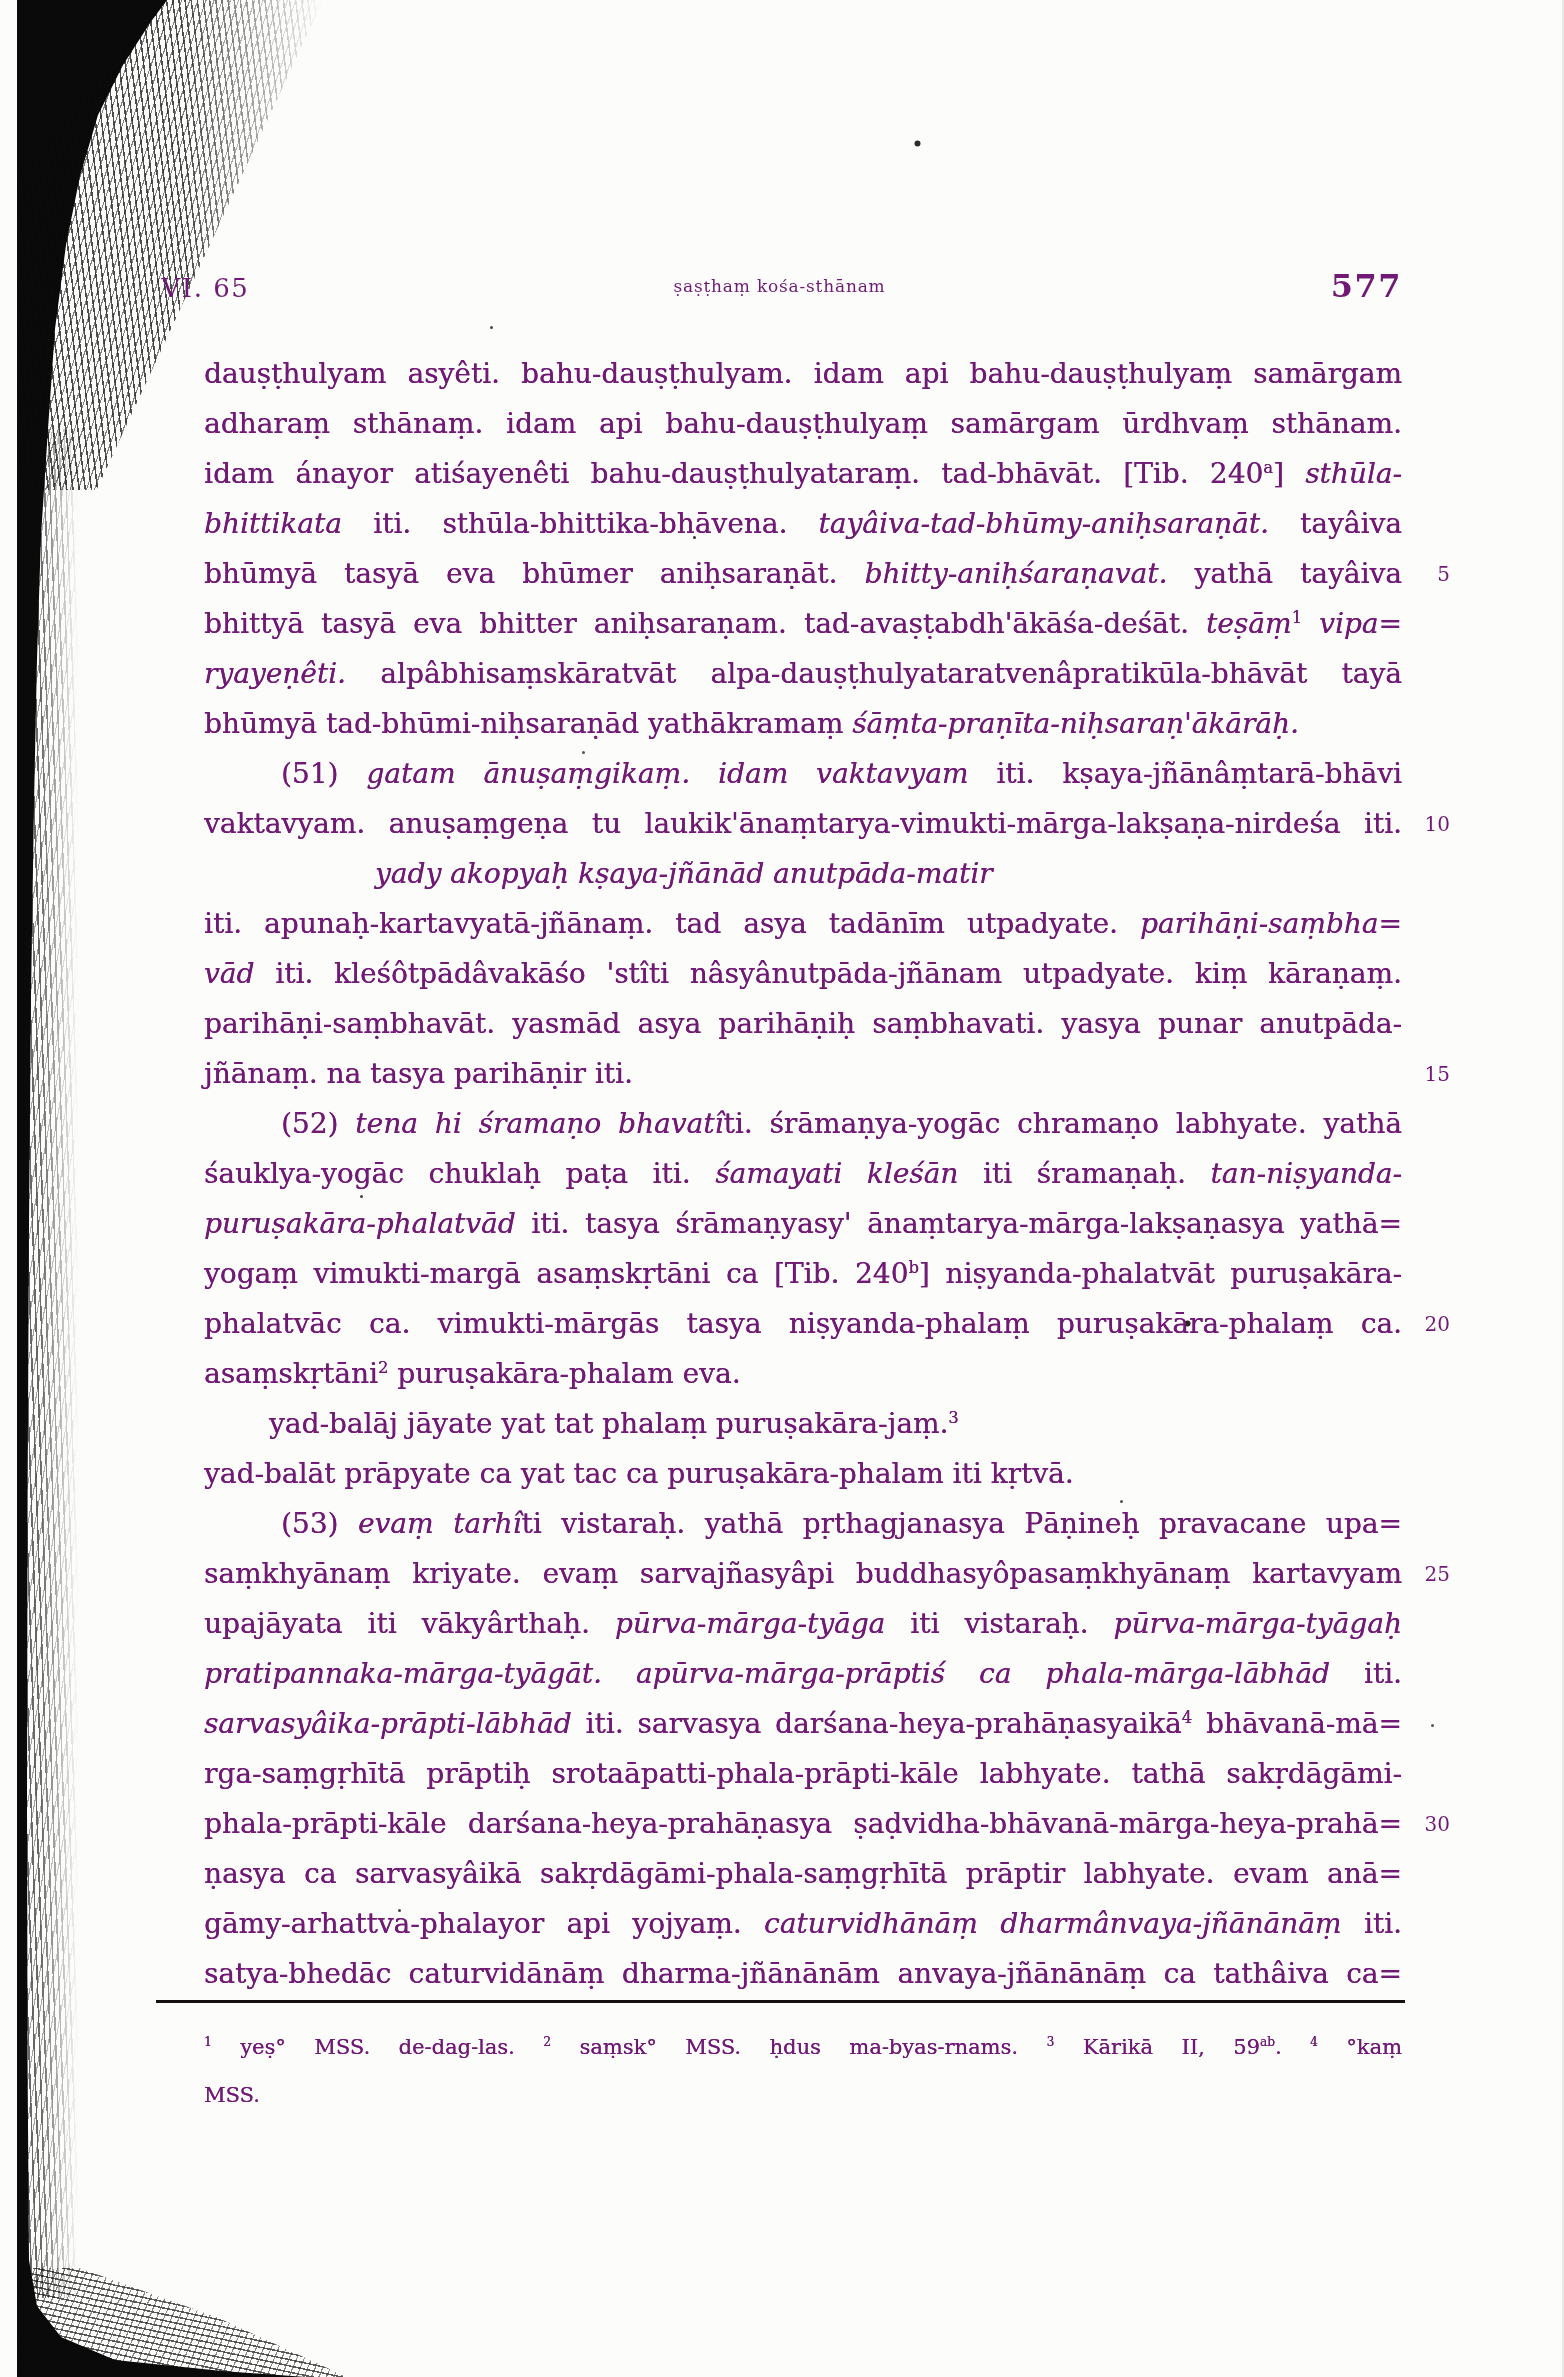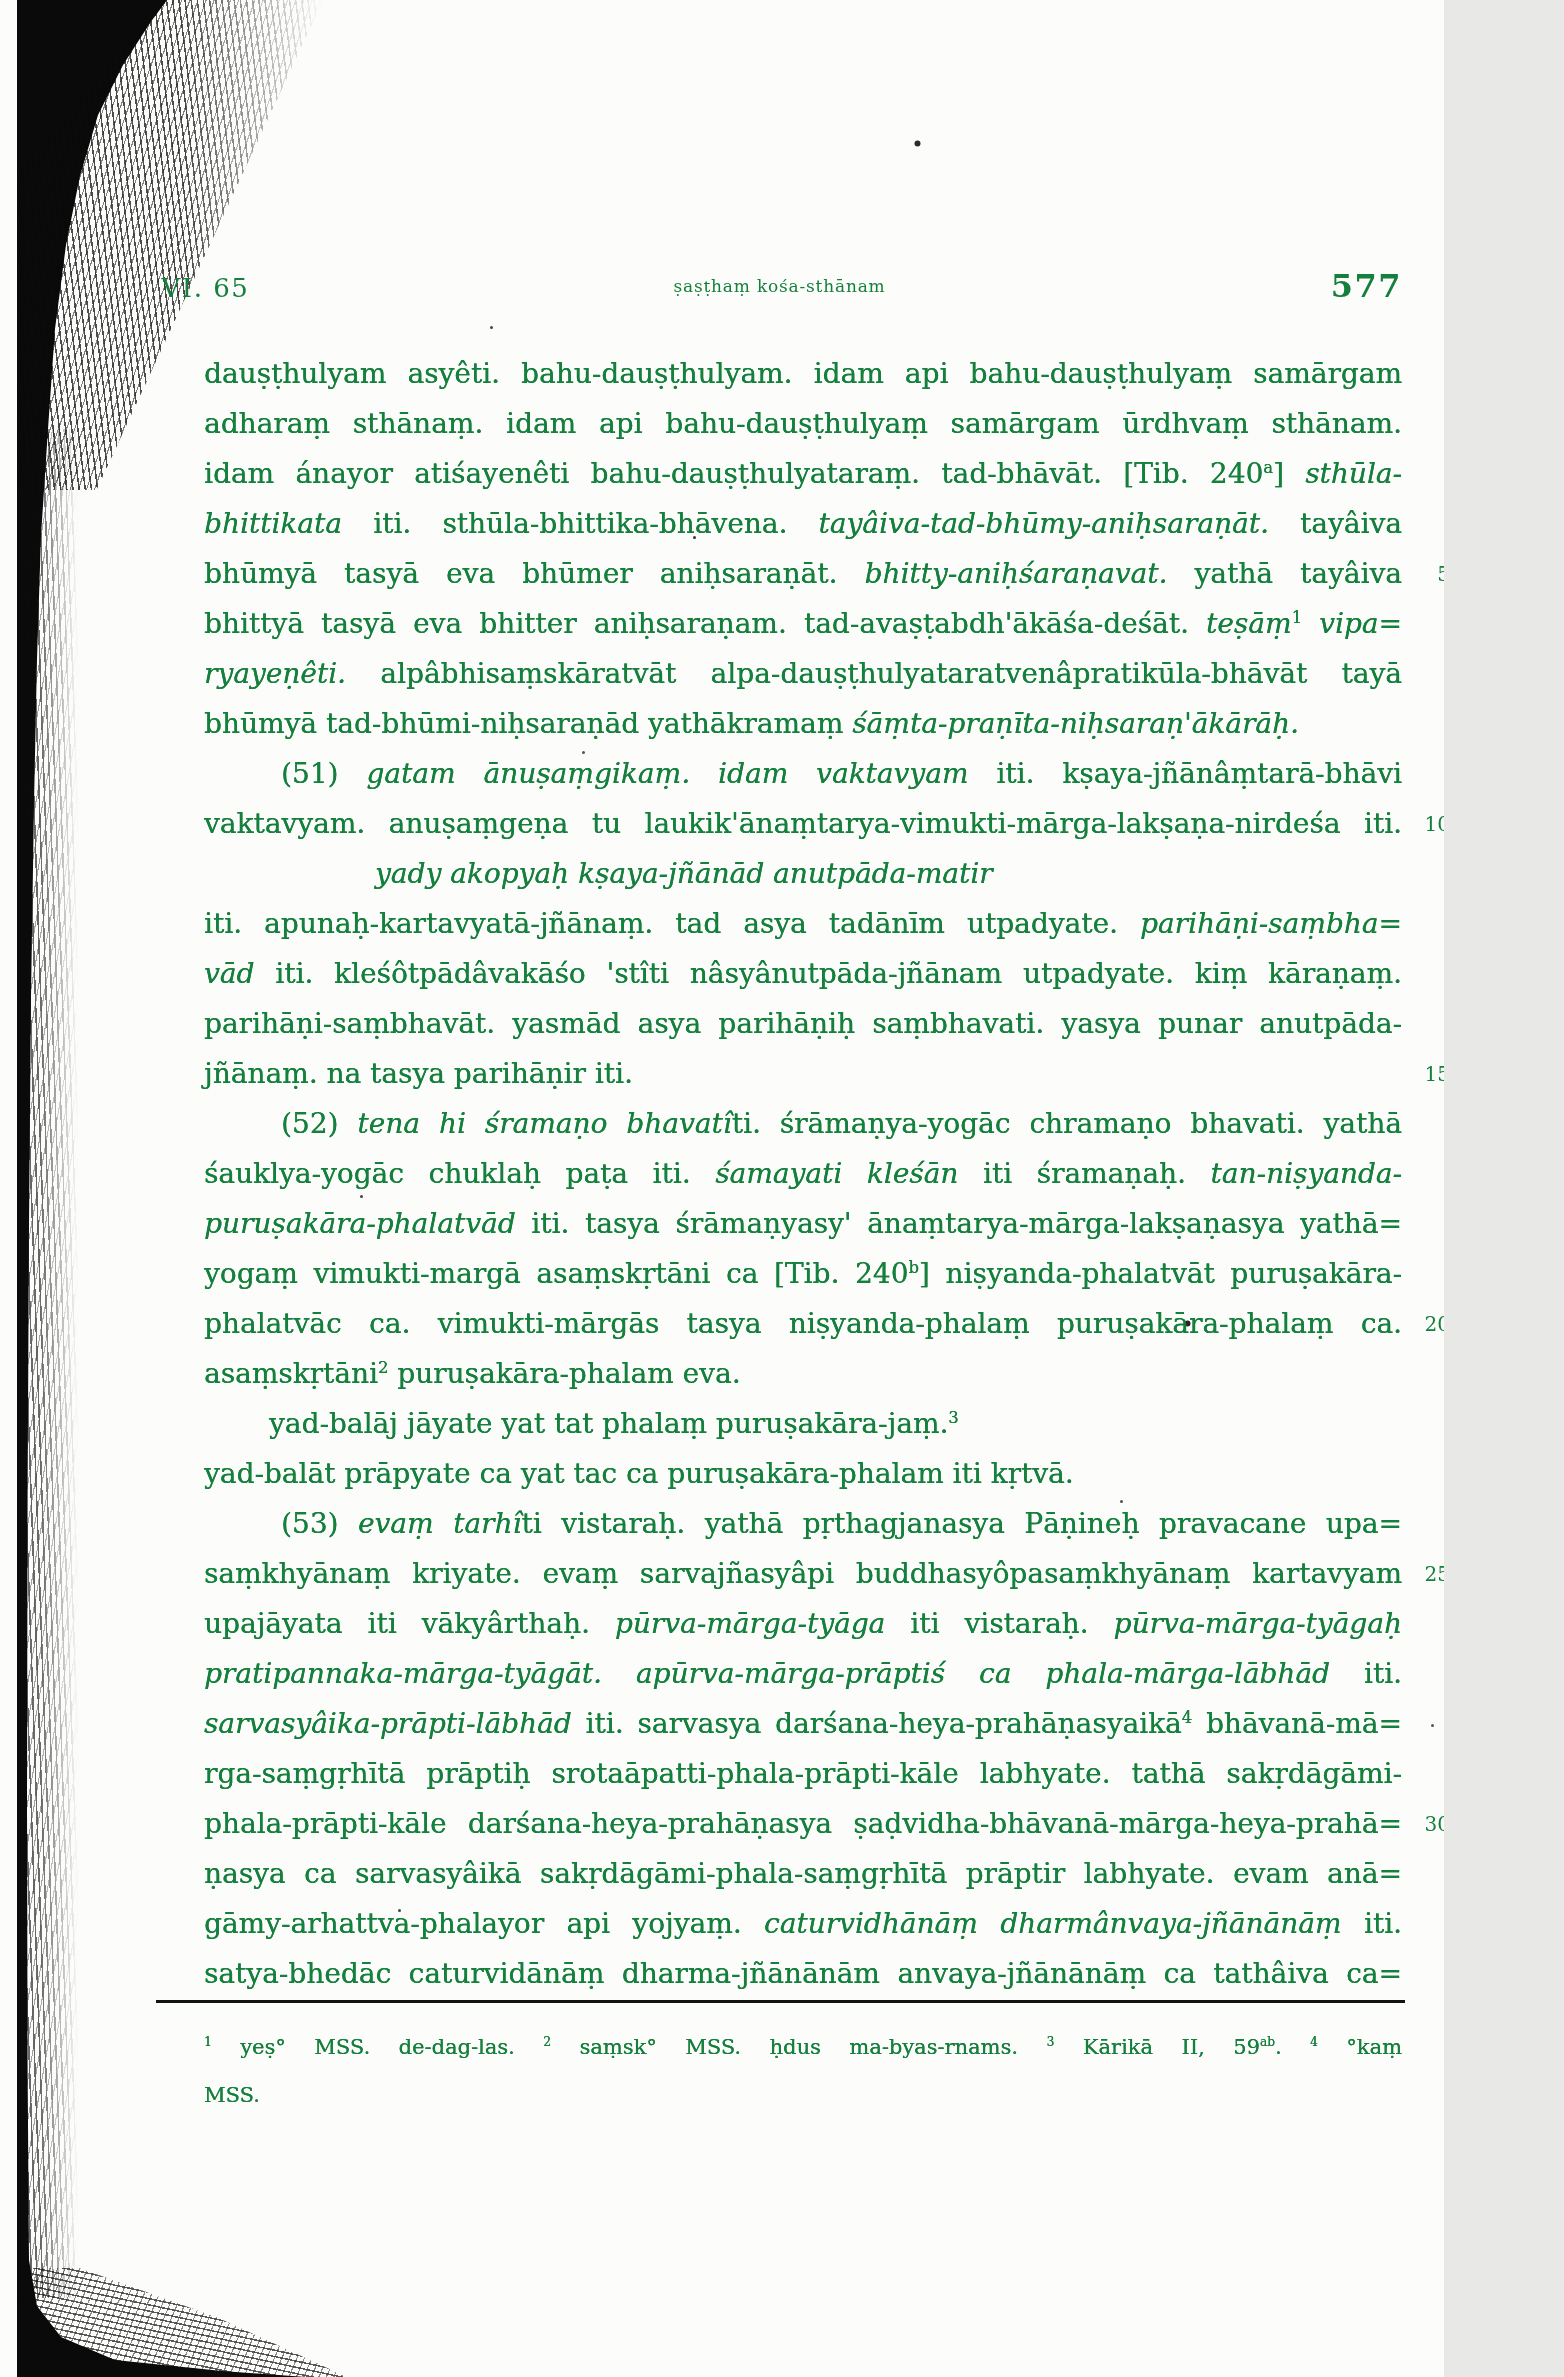--- a/index.html
+++ b/index.html
@@ -1,22 +1,22 @@
 <!DOCTYPE html>
 <html style="font-size:12.3px"><head>
 <meta charset="utf-8">
 <style>
   html,body{margin:0;padding:0;background:#e8e8e6;}
   #page{
     position:relative;
-    width:1444px;height:2377px;
+    width:1562px;height:2377px;
     background:#fcfcfa;
     overflow:hidden;
     font-family:"DejaVu Serif", serif;
-    color:#15803d;
+    color:#701a75;
   }
   
   #header{position:absolute;left:157px;top:267px;width:1245px;height:43px;}
   #hdr-left{position:absolute;left:4.6px;top:6.1px;font-size:26px;letter-spacing:1.5px;}
   #hdr-center{position:absolute;left:0;right:0;top:9.2px;text-align:center;font-size:17px;letter-spacing:0.8px;}
   #hdr-right{position:absolute;right:0;top:0;font-size:32px;font-weight:bold;letter-spacing:1.5px;}
   
   #body-lines{position:absolute;left:157px;top:349px;width:1245px;}
   .line{
     position:relative;
@@ -109,21 +109,21 @@
       <div class="line just"><span>bhittyā tasyā eva bhitter aniḥsaraṇam.  tad-avaṣṭabdh'ākāśa-deśāt.  </span><span class="it">teṣāṃ</span><span class="sup">1</span><span class="it"> vipa=</span></div>
       <div class="line just"><span class="it">ryayeṇêti.</span><span>  alpâbhisaṃskāratvāt alpa-dauṣṭhulyataratvenâpratikūla-bhāvāt tayā</span></div>
       <div class="line left"><span>bhūmyā tad-bhūmi-niḥsaraṇād yathākramaṃ </span><span class="it">śāṃta-praṇīta-niḥsaraṇ'ākārāḥ.</span></div>
       <div class="line just" style="text-indent: 77px;"><span>(51) </span><span class="it">gatam ānuṣaṃgikaṃ.  idam vaktavyam</span><span> iti.  kṣaya-jñānâṃtarā-bhāvi</span></div>
       <div class="line just"><span>vaktavyam.  anuṣaṃgeṇa tu laukik'ānaṃtarya-vimukti-mārga-lakṣaṇa-nirdeśa iti.</span><span class="mnum">10</span></div>
       <div class="line left" style="margin-left: 218px;"><span class="it">yady akopyaḥ kṣaya-jñānād anutpāda-matir</span></div>
       <div class="line just"><span>iti.  apunaḥ-kartavyatā-jñānaṃ.  tad asya tadānīm utpadyate.  </span><span class="it">parihāṇi-saṃbha=</span></div>
       <div class="line just"><span class="it">vād</span><span> iti.  kleśôtpādâvakāśo 'stîti nâsyânutpāda-jñānam utpadyate.  kiṃ kāraṇaṃ.</span></div>
       <div class="line just"><span>parihāṇi-saṃbhavāt.  yasmād asya parihāṇiḥ saṃbhavati.  yasya punar anutpāda-</span></div>
       <div class="line left"><span>jñānaṃ.  na tasya parihāṇir iti.</span><span class="mnum">15</span></div>
-      <div class="line just" style="text-indent: 77px;"><span>(52) </span><span class="it">tena hi śramaṇo bhavatî</span><span>ti.  śrāmaṇya-yogāc chramaṇo bhavati.  yathā</span></div>
+      <div class="line just" style="text-indent: 77px;"><span>(52) </span><span class="it">tena hi śramaṇo bhavatî</span><span>ti.  śrāmaṇya-yogāc chramaṇo labhyate.  yathā</span></div>
       <div class="line just"><span>śauklya-yogāc chuklaḥ paṭa iti.  </span><span class="it">śamayati kleśān</span><span> iti śramaṇaḥ.  </span><span class="it">tan-niṣyanda-</span></div>
       <div class="line just"><span class="it">puruṣakāra-phalatvād</span><span> iti.  tasya śrāmaṇyasy' ānaṃtarya-mārga-lakṣaṇasya yathā=</span></div>
       <div class="line just"><span>yogaṃ vimukti-margā asaṃskṛtāni ca [Tib. 240</span><span class="sup">b</span><span>] niṣyanda-phalatvāt puruṣakāra-</span></div>
       <div class="line just"><span>phalatvāc ca.  vimukti-mārgās tasya niṣyanda-phalaṃ puruṣakāra-phalaṃ ca.</span><span class="mnum">20</span></div>
       <div class="line left"><span>asaṃskṛtāni</span><span class="sup">2</span><span> puruṣakāra-phalam eva.</span></div>
       <div class="line left" style="margin-left: 112px;"><span>yad-balāj jāyate yat tat phalaṃ puruṣakāra-jaṃ.</span><span class="sup">3</span></div>
       <div class="line left"><span>yad-balāt prāpyate ca yat tac ca puruṣakāra-phalam iti kṛtvā.</span></div>
       <div class="line just" style="text-indent: 77px;"><span>(53) </span><span class="it">evaṃ tarhî</span><span>ti vistaraḥ.  yathā pṛthagjanasya Pāṇineḥ pravacane upa=</span></div>
       <div class="line just"><span>saṃkhyānaṃ kriyate.  evaṃ sarvajñasyâpi buddhasyôpasaṃkhyānaṃ kartavyam</span><span class="mnum">25</span></div>
       <div class="line just"><span>upajāyata iti vākyârthaḥ.  </span><span class="it">pūrva-mārga-tyāga</span><span> iti vistaraḥ.  </span><span class="it">pūrva-mārga-tyāgaḥ</span></div>

